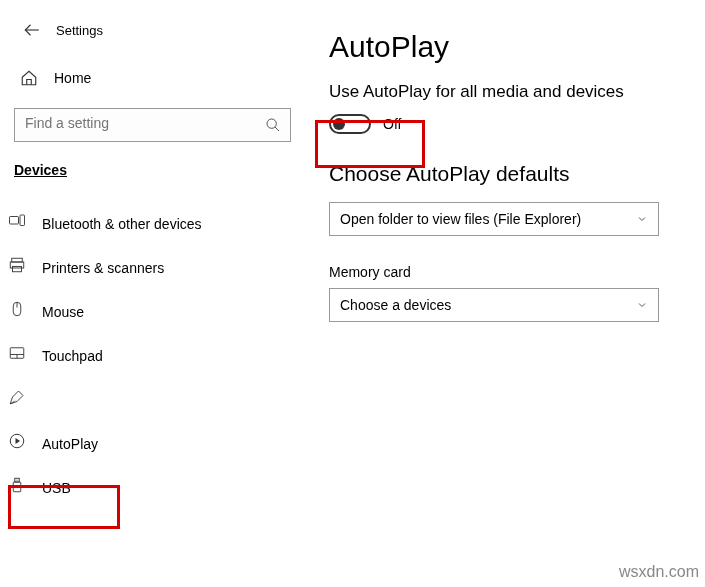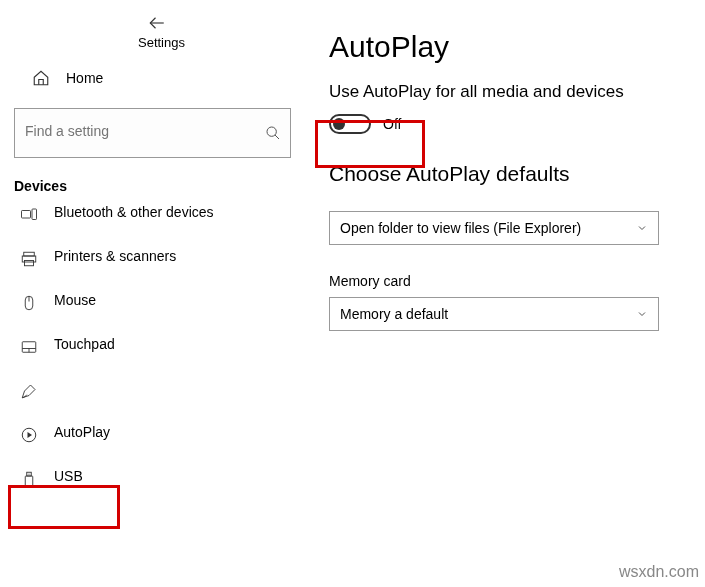--- a/index.html
+++ b/index.html
@@ -20,51 +20,50 @@
     width: 305px;
     padding: 10px 0 0 0;
     background: #fff;
     position: relative;
   }
   .header-row {
     display: flex;
     align-items: center;
     height: 40px;
     padding-left: 18px;
-    flex-direction: column;
   }
   .back-btn {
     width: 28px; height: 28px;
     display: flex; align-items: center; justify-content: center;
     cursor: pointer;
     margin-right: 10px;
   }
   .settings-title { font-size: 13px; font-weight: 400; }
 
   .home-row {
     display: flex; align-items: center;
     height: 40px;
-    padding-left: 30px;
+    padding-left: 18px;
     cursor: pointer;
     margin-top: 8px;
   }
   .sb-icon {
     width: 22px; height: 22px;
     display: flex; align-items: center; justify-content: center;
     margin-right: 14px;
     color: #333;
   }
   .sb-label { font-size: 14px; }
 
   .search-wrap {
     margin: 10px 14px 0 14px;
   }
   .search-box {
     width: 100%;
-    height: 50px;
+    height: 34px;
     border: 1px solid #999;
     background: #fdfdfd;
     padding: 0 34px 5px 10px;
     font-size: 14px;
     font-family: inherit;
     color: #666;
     position: relative;
   }
   .search-wrap { position: relative; }
   .search-ico-pos {
@@ -72,27 +71,28 @@
     right: 10px; top: 50%;
     transform: translateY(-50%);
     pointer-events: none;
     color: #555;
   }
 
   .section-header {
     font-weight: 600;
     font-size: 14px;
     padding: 20px 0 10px 14px;
+    text-decoration: underline;
   }
 
   .sb-item {
     display: flex;
-    align-items: flex-start;
+    align-items: flex-end;
     height: 44px;
-    padding-left: 18px;
+    padding-left: 6px;
     cursor: pointer;
   }
 
   .redbox {
     border: 3px solid #d40000;
     position: absolute;
     pointer-events: none;
   }
   .redbox-autoplay {
     left: 8px; top: 485px; width: 112px; height: 44px;
@@ -137,21 +137,21 @@
   }
   .toggle-label { font-size: 14px; }
 
   .redbox-toggle {
     left: 10px; top: 120px; width: 110px; height: 48px;
   }
 
   .section-title {
     font-size: 21px;
     font-weight: 400;
-    margin-bottom: 25px;
+    margin-bottom: 16px;
     margin-top: 12px;
   }
   .field-label {
     font-size: 14px;
     margin-bottom: 8px;
   }
   .dropdown {
     width: 330px;
     height: 34px;
     border: 1px solid #999;
@@ -311,21 +311,21 @@
       <span>Open folder to view files (File Explorer)</span>
       <span class="chev">
         <svg width="12" height="12" viewBox="0 0 24 24" fill="none" stroke="#555" stroke-width="2">
             <polyline points="6 9 12 15 18 9"></polyline>
           </svg>
       </span>
     </div>
 
     <div class="field-label">Memory card</div>
     <div class="dropdown">
-      <span>Memory a default</span>
+      <span>Choose a devices</span>
       <span class="chev">
         <svg width="12" height="12" viewBox="0 0 24 24" fill="none" stroke="#555" stroke-width="2">
             <polyline points="6 9 12 15 18 9"></polyline>
           </svg>
       </span>
     </div>
 
   </div>
 </div>
 

